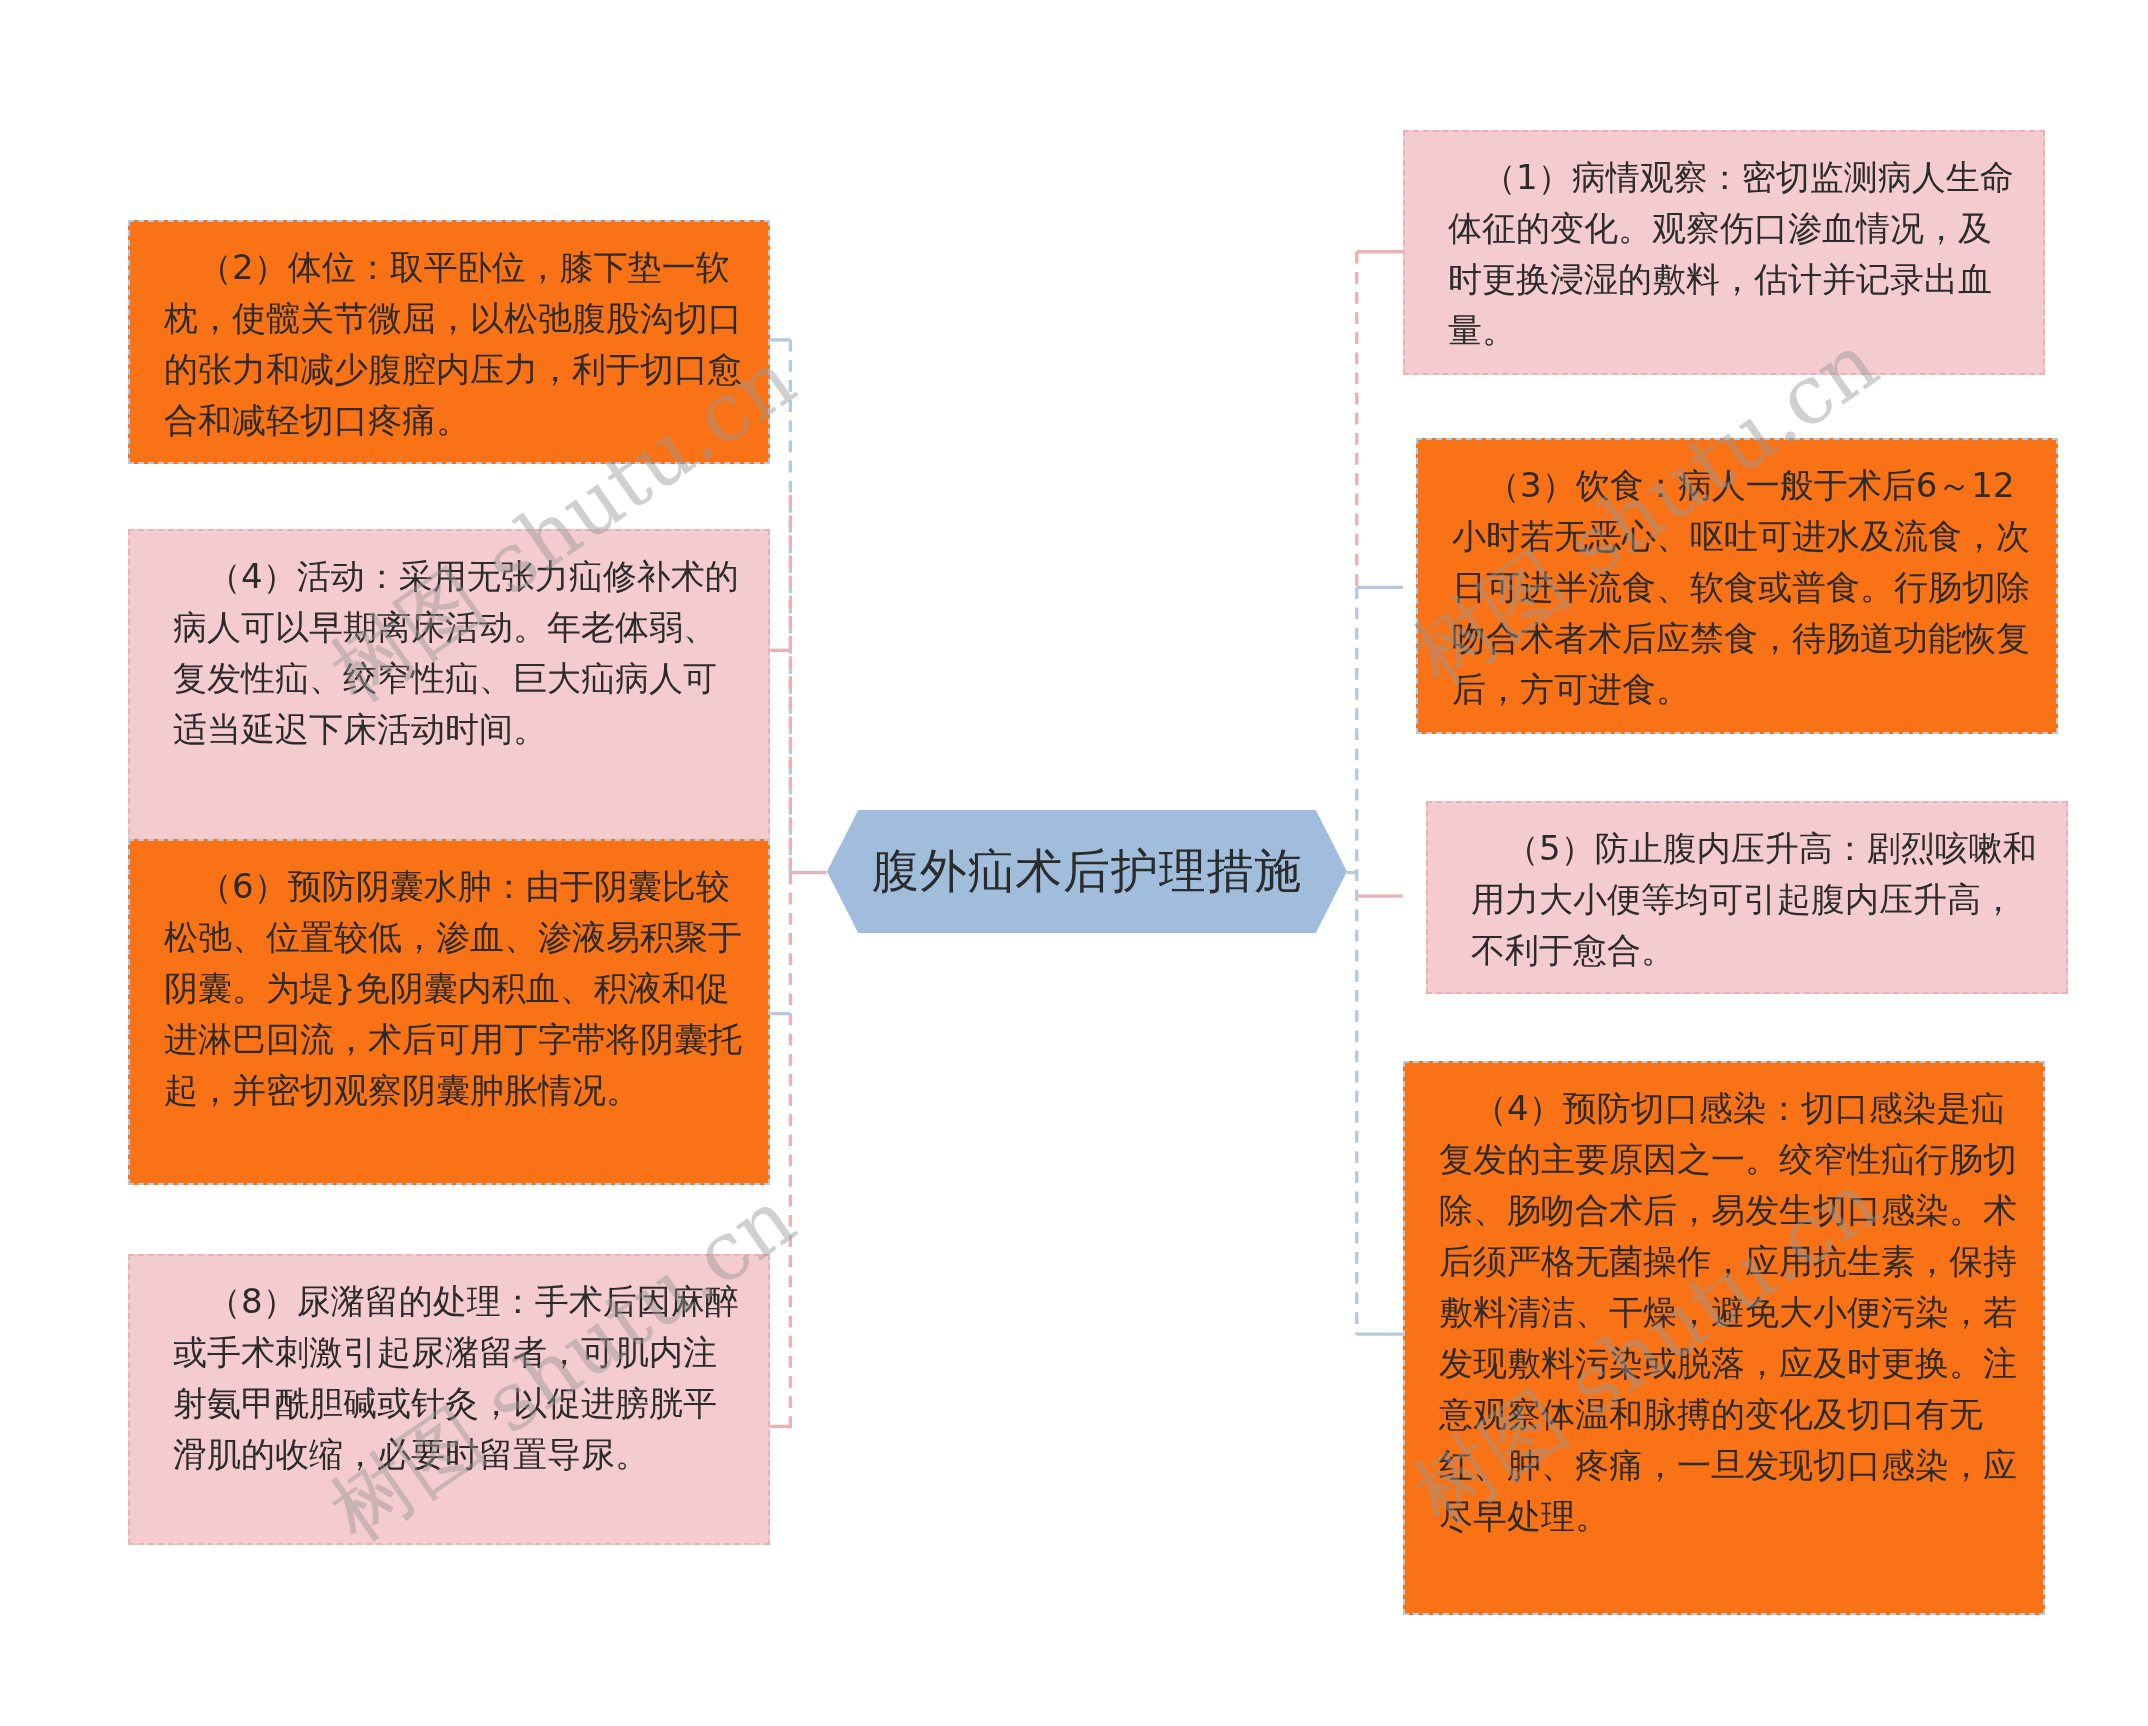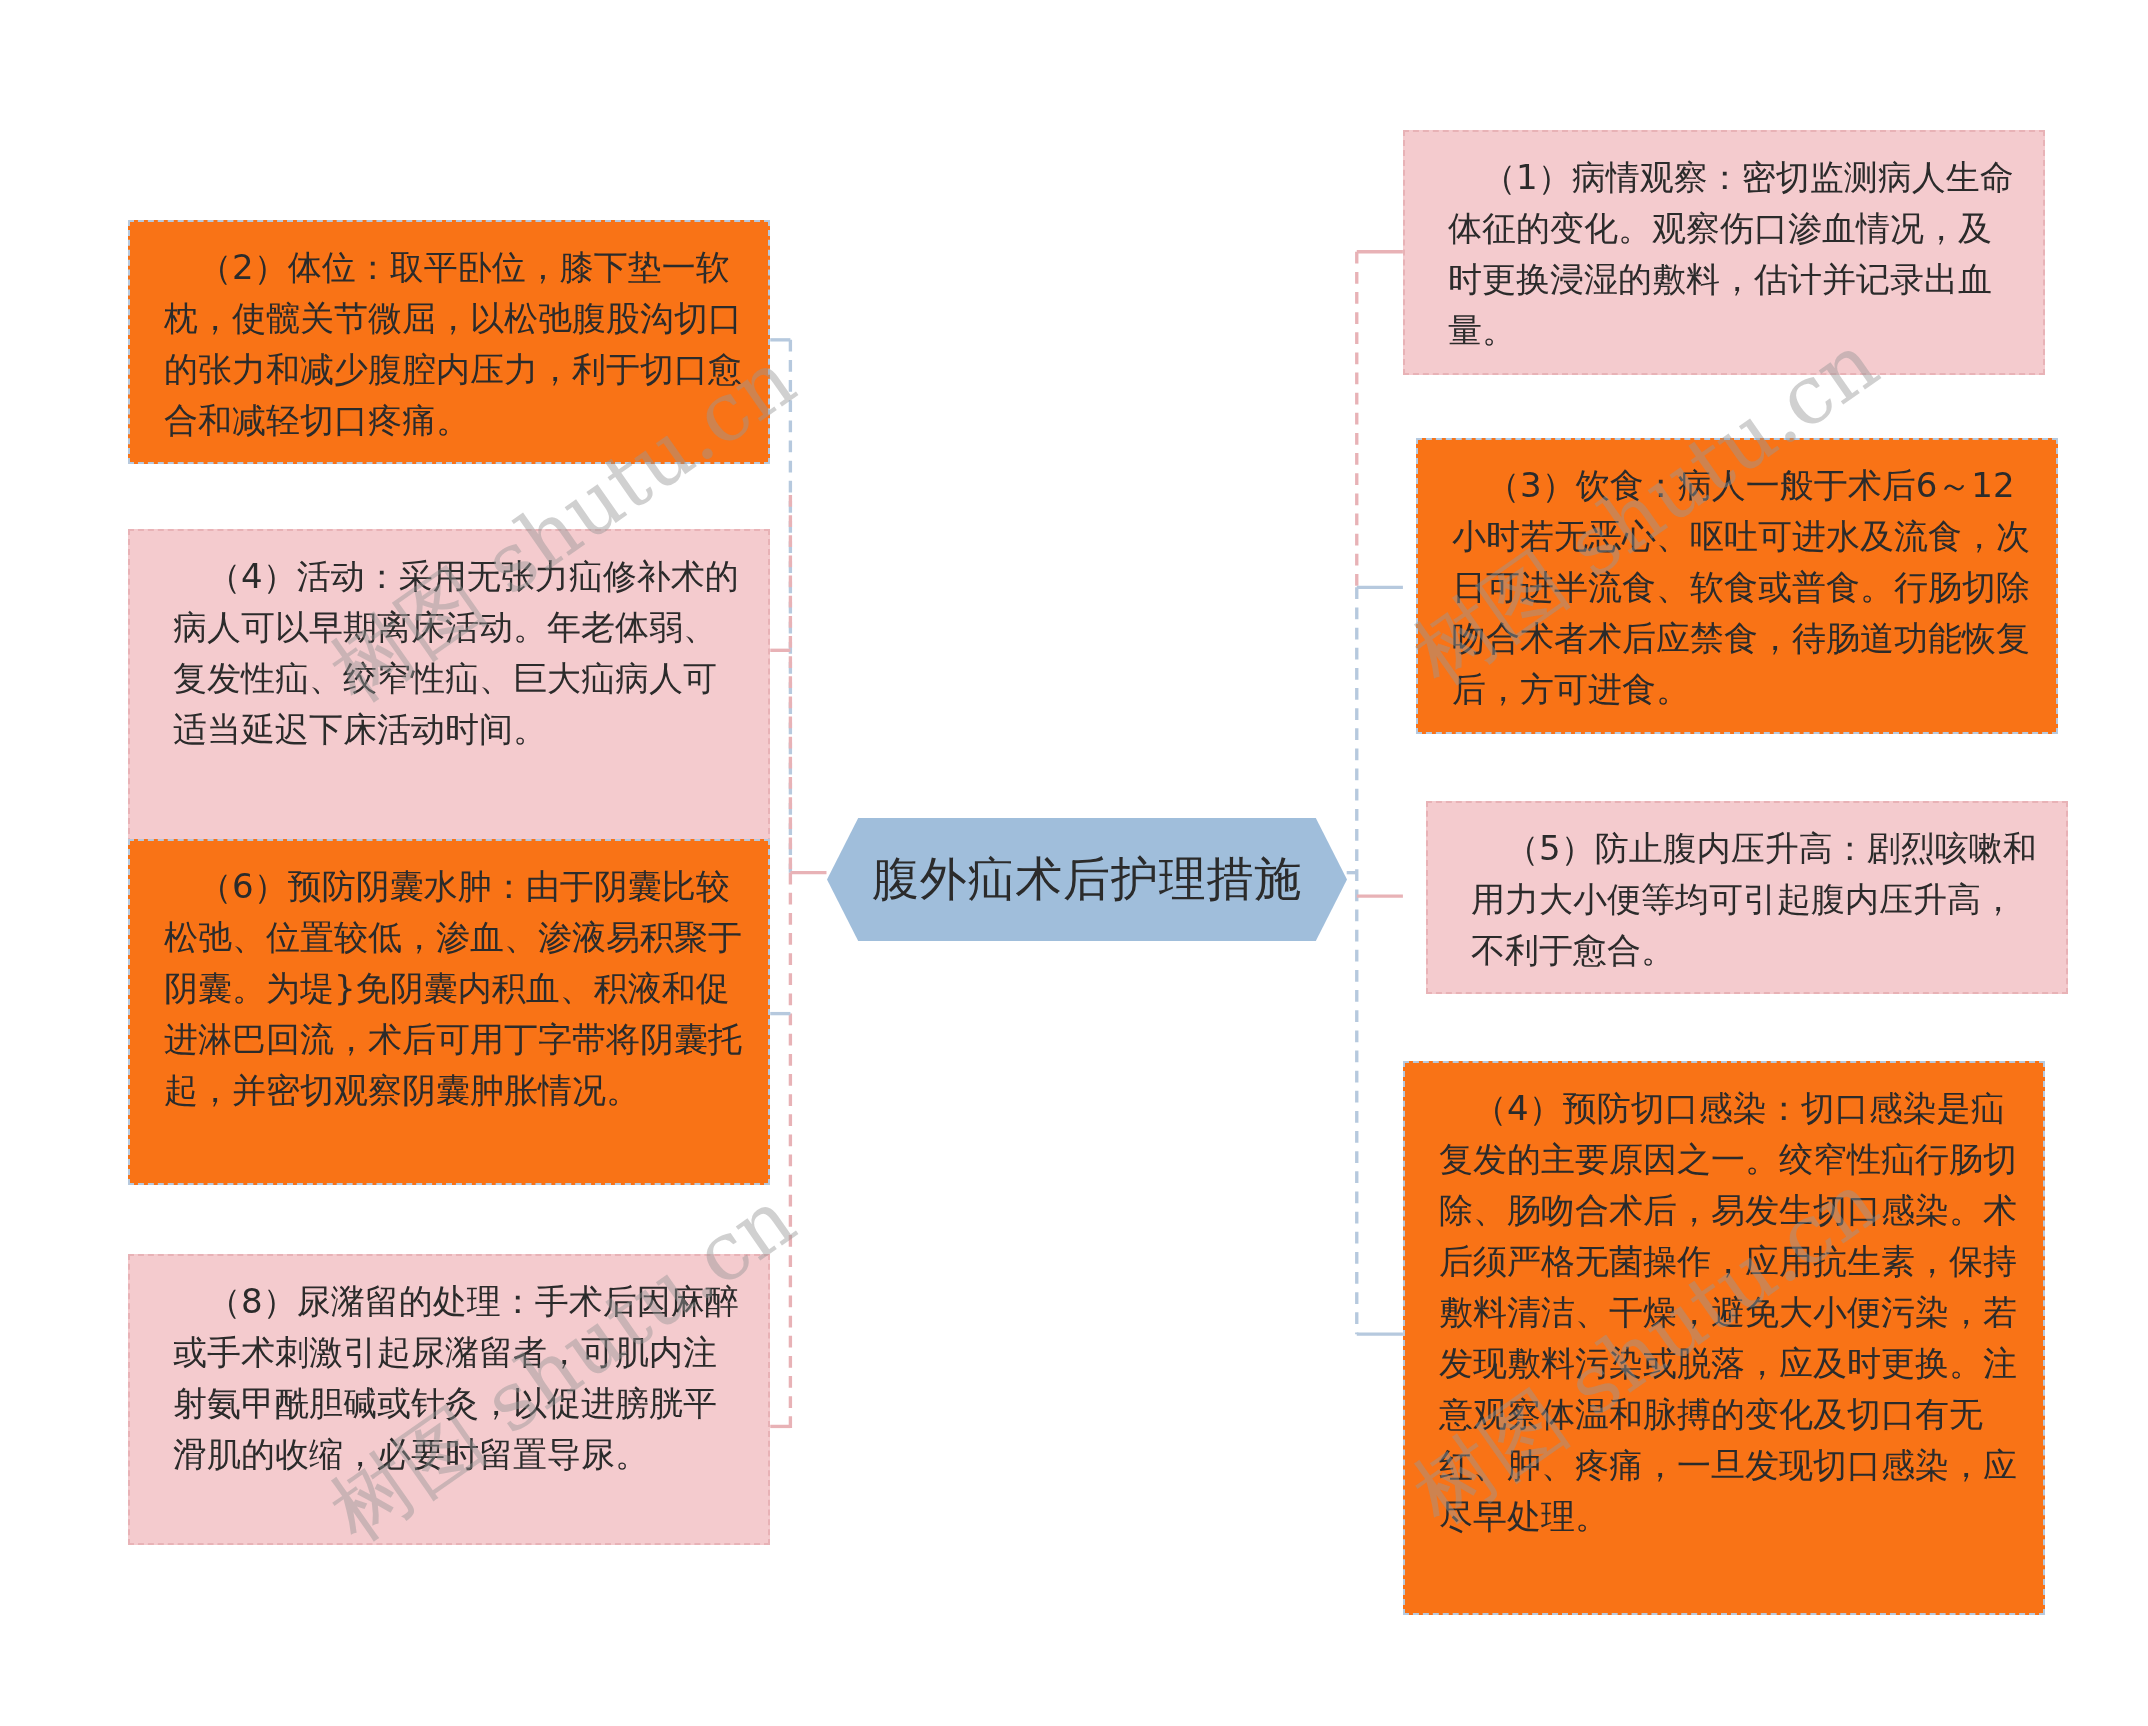--- a/index.html
+++ b/index.html
@@ -51,21 +51,20 @@
       width: 520px;
       height: 123px;
       background: #a0bedb;
       clip-path: polygon(6% 0%, 94% 0%, 100% 50%, 94% 100%, 6% 100%, 0% 50%);
       display: flex;
       align-items: center;
       justify-content: center;
       font-size: 47px;
       color: #2b2b2b;
       letter-spacing: 0.8px;
-      margin-top: 8px;
     }
     svg.connectors {
       position: absolute;
       left: 0; top: 0;
       width: 2148px;
       height: 1726px;
       pointer-events: none;
     }
     .watermark {
       position: absolute;

